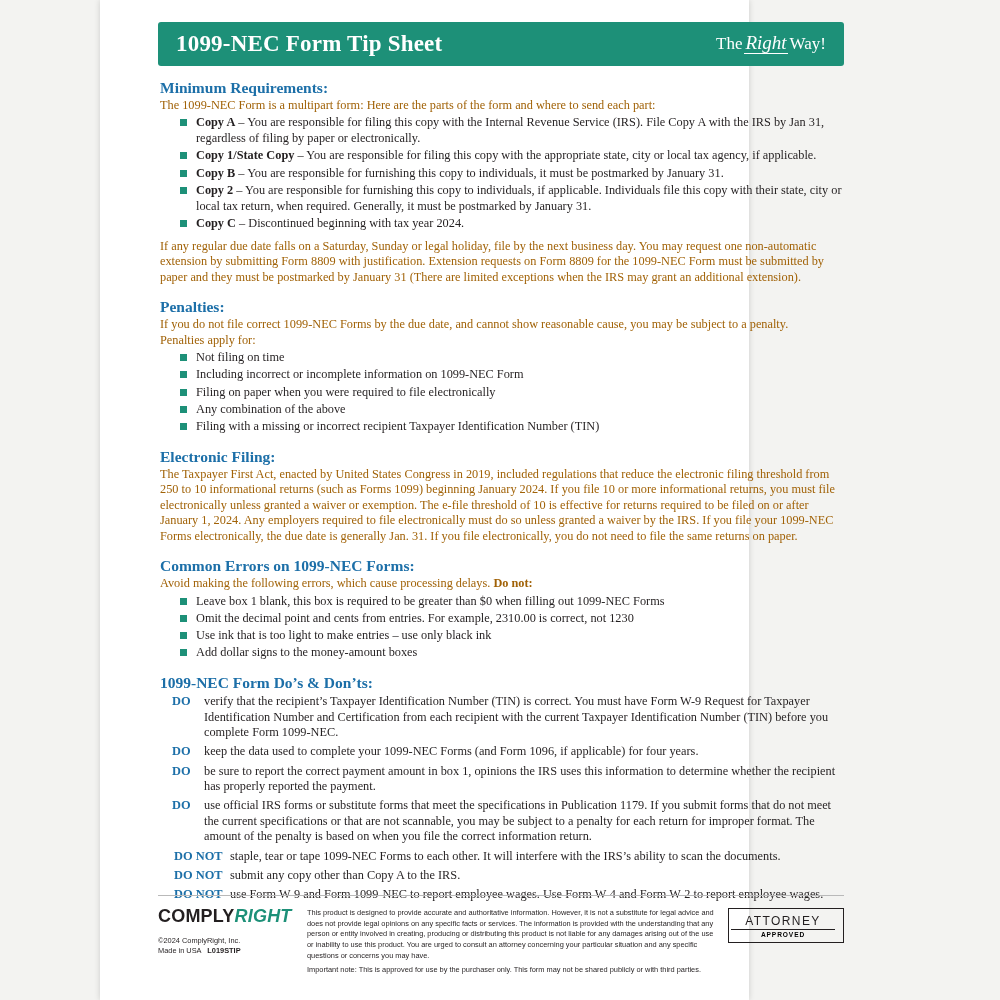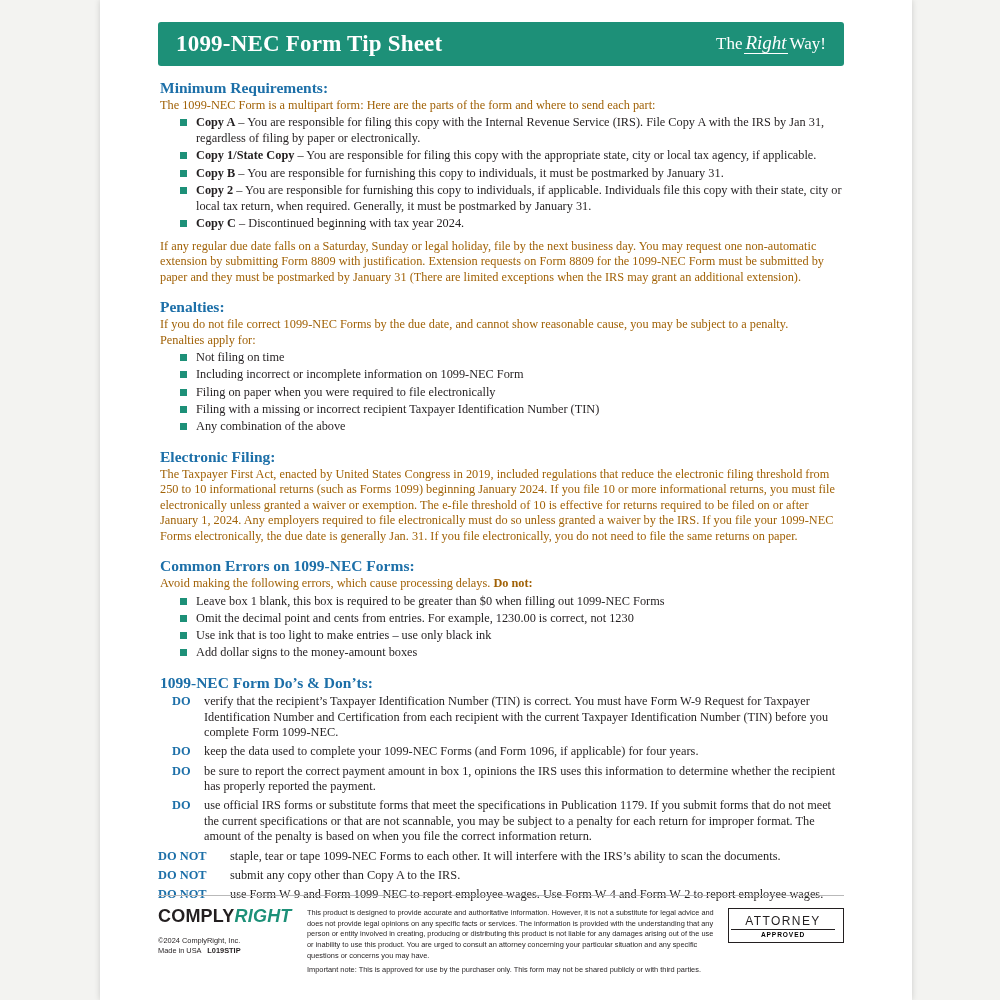--- a/index.html
+++ b/index.html
@@ -10,21 +10,21 @@
   body {
     width: 1000px;
     height: 1000px;
     font-family: "Liberation Serif", serif;
     overflow: hidden;
   }
   .page {
     position: absolute;
     left: 100px;
     top: 0;
-    width: 812px;
+    width: 649px;
     height: 1000px;
     background: #ffffff;
     box-shadow: 0 0 6px rgba(0,0,0,0.16);
   }
   .page-inner {
     position: absolute;
     left: 58px;
     top: 22px;
     width: 686px;
   }
@@ -120,21 +120,21 @@
   }
   .dos li .tag {
     position: absolute;
     left: 14px;
     top: 0;
     color: #1c6fa8;
     font-weight: bold;
     font-size: 12.4px;
   }
   .dos li.donot { padding-left: 72px; }
-  .dos li.donot .tag { left: 0; }
+  .dos li.donot .tag { left: 16px; }
 
   
   .footer {
     position: absolute;
     left: 58px;
     top: 895px;
     width: 686px;
   }
   .footer-rule {
     border-top: 1px solid #b9b9b9;
@@ -226,32 +226,32 @@
     </ul>
     <p class="para gap-top">If any regular due date falls on a Saturday, Sunday or legal holiday, file by the next business day. You may request one non-automatic extension by submitting Form 8809 with justification. Extension requests on Form 8809 for the 1099-NEC Form must be submitted by paper and they must be postmarked by January 31 (There are limited exceptions when the IRS may grant an additional extension).</p>
 
     <div class="sec-head">Penalties:</div>
     <p class="para">If you do not file correct 1099-NEC Forms by the due date, and cannot show reasonable cause, you may be subject to a penalty.</p>
     <p class="para">Penalties apply for:</p>
     <ul class="bullets">
       <li>Not filing on time</li>
       <li>Including incorrect or incomplete information on 1099-NEC Form</li>
       <li>Filing on paper when you were required to file electronically</li>
+      <li>Any combination of the above</li>
       <li>Filing with a missing or incorrect recipient Taxpayer Identification Number (TIN)</li>
-      <li>Any combination of the above</li>
     </ul>
 
     <div class="sec-head">Electronic Filing:</div>
     <p class="para">The Taxpayer First Act, enacted by United States Congress in 2019, included regulations that reduce the electronic filing threshold from 250 to 10 informational returns (such as Forms 1099) beginning January 2024. If you file 10 or more informational returns, you must file electronically unless granted a waiver or exemption. The e-file threshold of 10 is effective for returns required to be filed on or after January 1, 2024. Any employers required to file electronically must do so unless granted a waiver by the IRS. If you file your 1099-NEC Forms electronically, the due date is generally Jan. 31. If you file electronically, you do not need to file the same returns on paper.</p>
 
     <div class="sec-head">Common Errors on 1099-NEC Forms:</div>
     <p class="para"><span>Avoid making the following errors, which cause processing delays. </span><span class="lbl">Do not:</span></p>
     <ul class="bullets">
       <li>Leave box 1 blank, this box is required to be greater than $0 when filling out 1099-NEC Forms</li>
-      <li>Omit the decimal point and cents from entries. For example, 1230.00 is correct, not 1230</li>
+      <li>Omit the decimal point and cents from entries. For example, 2310.00 is correct, not 1230</li>
       <li>Use ink that is too light to make entries – use only black ink</li>
       <li>Add dollar signs to the money-amount boxes</li>
     </ul>
 
     <div class="sec-head">1099-NEC Form Do’s &amp; Don’ts:</div>
     <ul class="dos">
       <li><span class="tag">DO</span><span>verify that the recipient’s Taxpayer Identification Number (TIN) is correct. You must have Form W-9 Request for Taxpayer Identification Number and Certification from each recipient with the current Taxpayer Identification Number (TIN) before you complete Form 1099-NEC.</span></li>
       <li><span class="tag">DO</span><span>keep the data used to complete your 1099-NEC Forms (and Form 1096, if applicable) for four years.</span></li>
       <li><span class="tag">DO</span><span>be sure to report the correct payment amount in box 1, opinions the IRS uses this information to determine whether the recipient has properly reported the payment.</span></li>
       <li><span class="tag">DO</span><span>use official IRS forms or substitute forms that meet the specifications in Publication 1179. If you submit forms that do not meet the current specifications or that are not scannable, you may be subject to a penalty for each return for improper format. The amount of the penalty is based on when you file the correct information return.</span></li>

